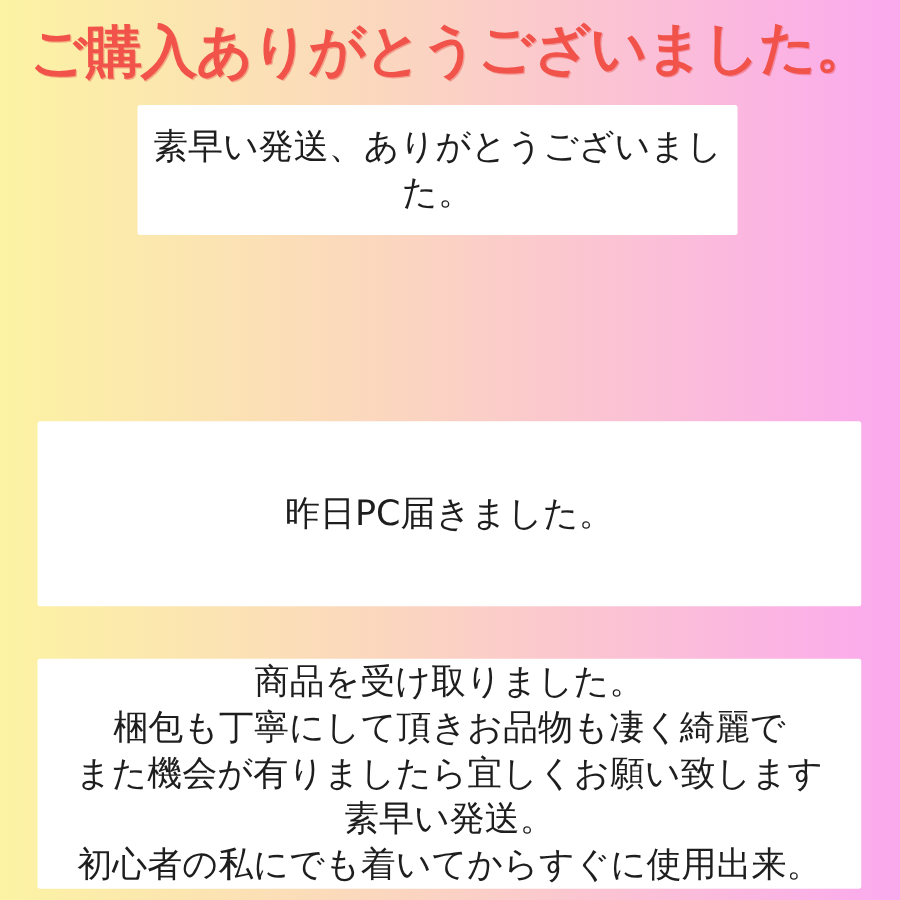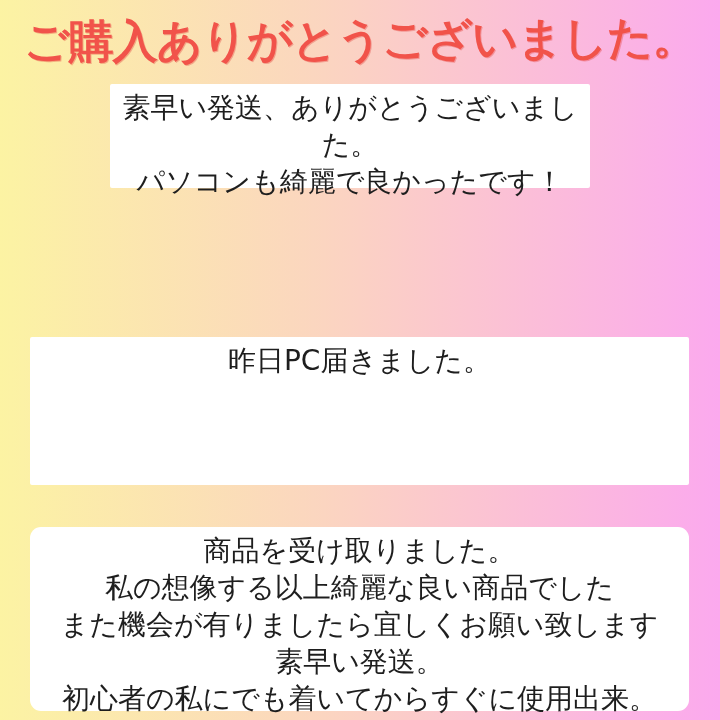--- a/index.html
+++ b/index.html
@@ -36,50 +36,49 @@
     text-shadow: 1px 1px 0 rgba(226,60,55,0.35);
     transform: rotate(-0.4deg);
     white-space: nowrap;
   }
   .review-card {
     position: absolute;
     background: var(--card-bg);
     border-radius: 2px;
     display: flex;
     flex-direction: column;
-    justify-content: space-between;
+    justify-content: center;
     align-items: center;
     text-align: center;
     color: var(--text-color);
     font-size: 28px;
     line-height: 1.32;
     padding: 6px 8px;
   }
   .review-card p { width: 100%; }
   .card-0 { left: 110px; top: 84px;  width: 480px; height: 104px; }
   .card-1 { left: 49px;  top: 213px; width: 610px; height: 103px; }
   .card-2 { left: 30px;  top: 337px; width: 659px; height: 148px; }
-  .card-3 { left: 30px;  top: 527px; width: 659px; height: 184px; border-radius: 11px; }
+  .card-3 { left: 30px;  top: 527px; width: 659px; height: 184px; }
 </style>
 </head>
 <body>
 
 <div class="page">
   <h1 class="page-title">ご購入ありがとうございました。</h1>
 
   <section class="review-card card-0">
       <p>素早い発送、ありがとうございました。</p>
-      <p>パソコンも綺麗で良かったです！</p>
     </section>
 
 
   <section class="review-card card-2">
       <p>昨日PC届きました。</p>
     </section>
 
   <section class="review-card card-3">
       <p>商品を受け取りました。</p>
-      <p>私の想像する以上綺麗な良い商品でした</p>
+      <p>梱包も丁寧にして頂きお品物も凄く綺麗で</p>
       <p>また機会が有りましたら宜しくお願い致します</p>
       <p>素早い発送。</p>
       <p>初心者の私にでも着いてからすぐに使用出来。</p>
     </section>
 </div>
 
 </body></html>

